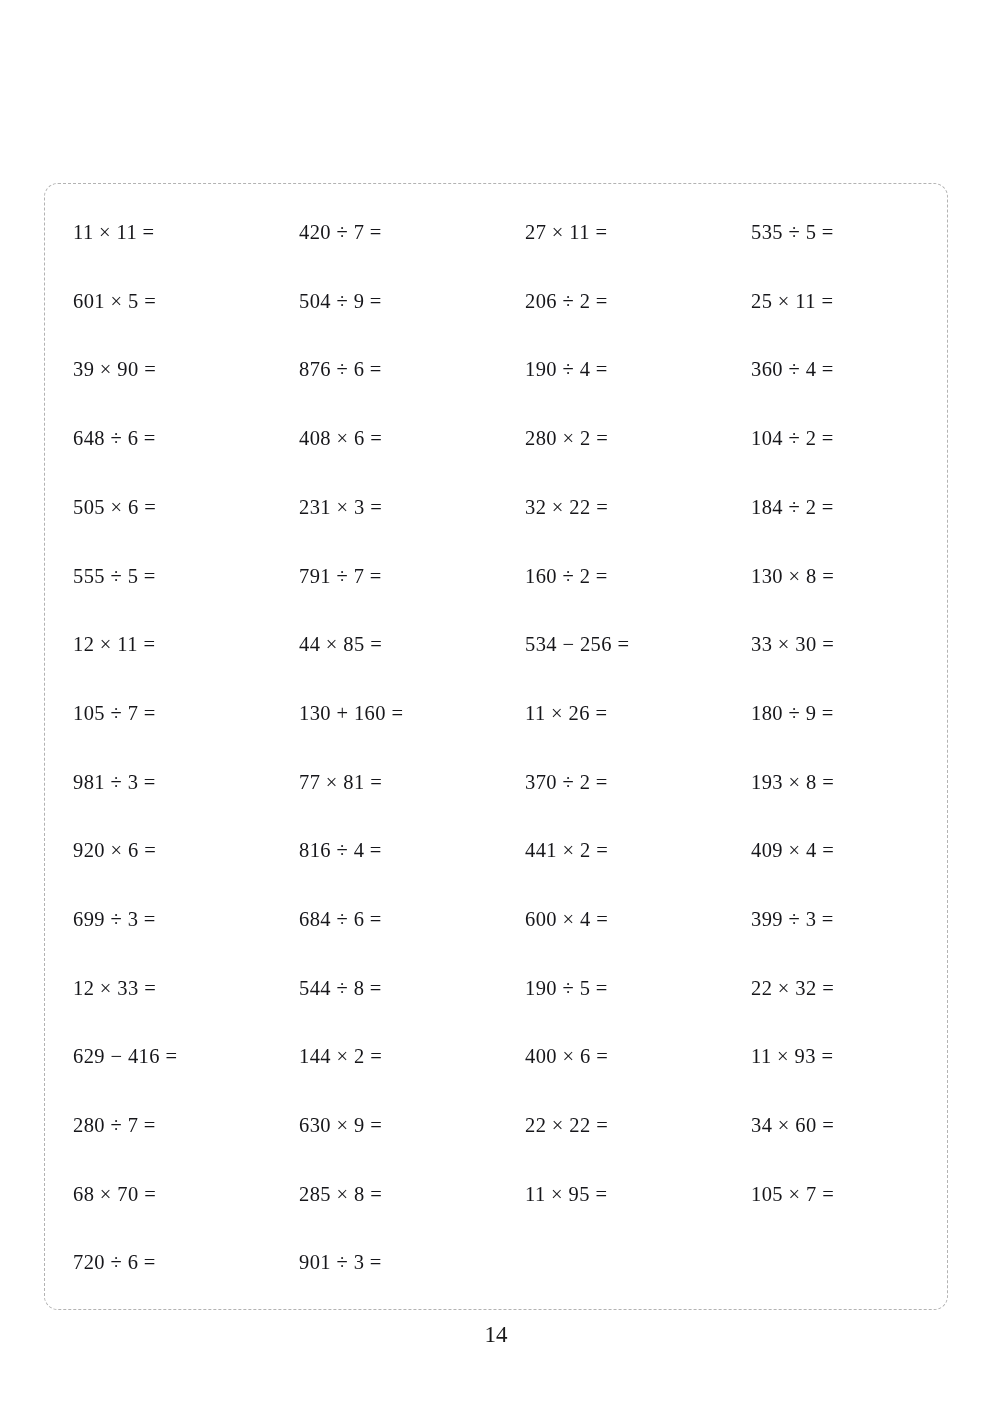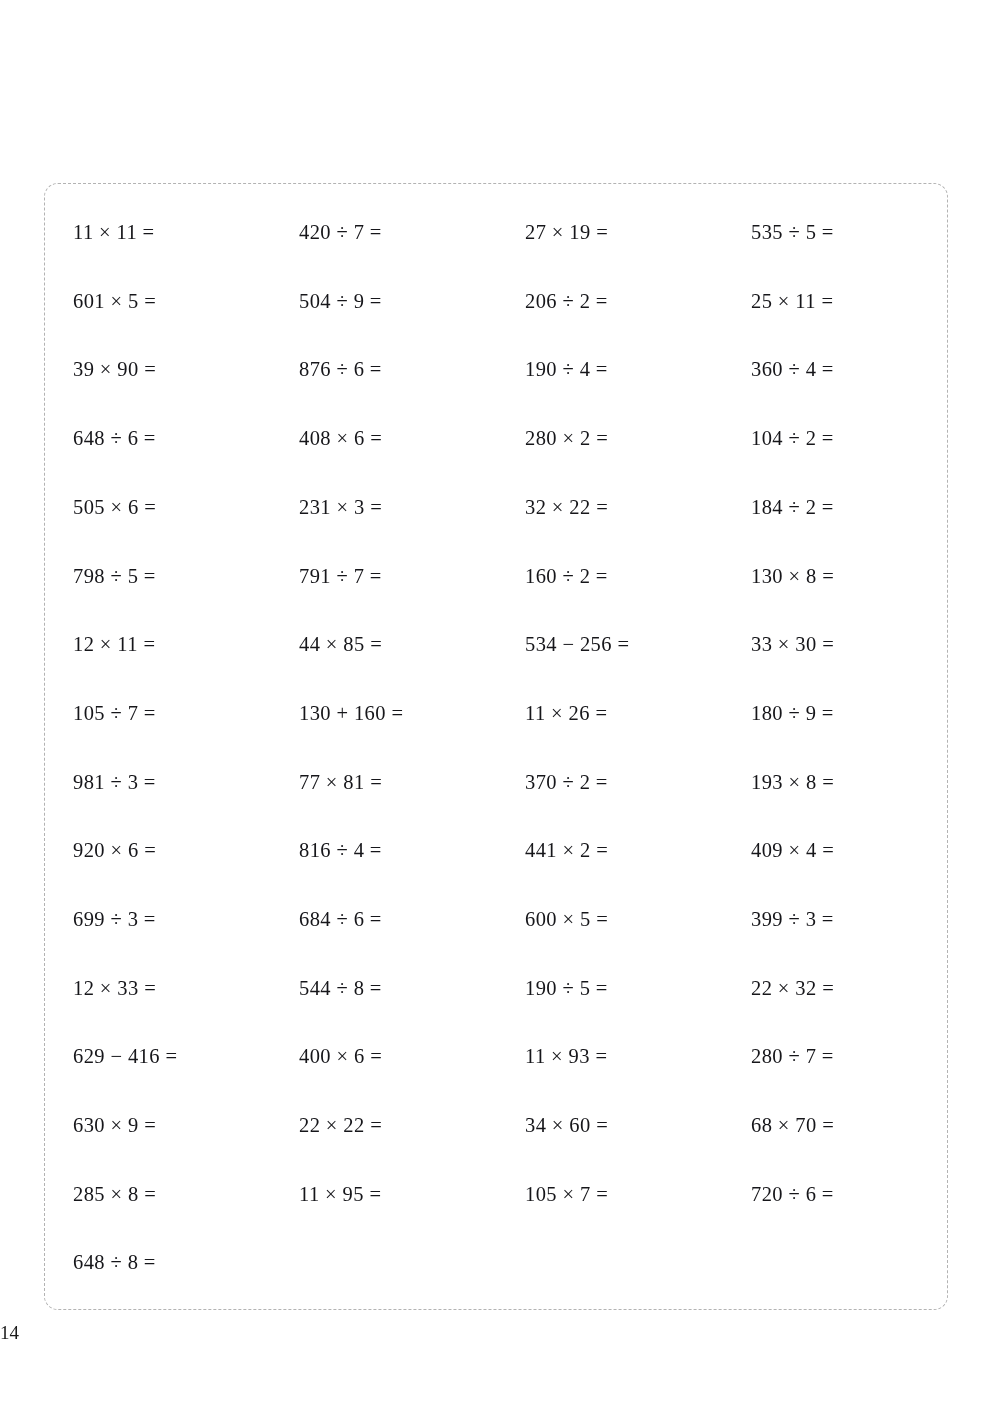--- a/index.html
+++ b/index.html
@@ -65,41 +65,41 @@
     color: #16161a;
     white-space: nowrap;
     letter-spacing: 0.4px;
   }
 
   #page-number {
     position: absolute;
     left: 0;
     top: 1322px;
     width: 992px;
-    text-align: left;
+    text-align: center;
     font-family: "Liberation Serif", "DejaVu Serif", serif;
-    font-size: 19px;
+    font-size: 23px;
     color: #1a1a1a;
   }
 </style>
 </head>
 <body>
 
 <div id="worksheet-page">
 
   <div id="problem-panel">
     <div id="problem-grid">
         <div class="problem-cell">
           <span class="problem-text">11 × 11 =</span>
         </div>
         <div class="problem-cell">
           <span class="problem-text">420 ÷ 7 =</span>
         </div>
         <div class="problem-cell">
-          <span class="problem-text">27 × 19 =</span>
+          <span class="problem-text">27 × 11 =</span>
         </div>
         <div class="problem-cell">
           <span class="problem-text">535 ÷ 5 =</span>
         </div>
         <div class="problem-cell">
           <span class="problem-text">601 × 5 =</span>
         </div>
         <div class="problem-cell">
           <span class="problem-text">504 ÷ 9 =</span>
         </div>
@@ -139,21 +139,21 @@
         <div class="problem-cell">
           <span class="problem-text">231 × 3 =</span>
         </div>
         <div class="problem-cell">
           <span class="problem-text">32 × 22 =</span>
         </div>
         <div class="problem-cell">
           <span class="problem-text">184 ÷ 2 =</span>
         </div>
         <div class="problem-cell">
-          <span class="problem-text">798 ÷ 5 =</span>
+          <span class="problem-text">555 ÷ 5 =</span>
         </div>
         <div class="problem-cell">
           <span class="problem-text">791 ÷ 7 =</span>
         </div>
         <div class="problem-cell">
           <span class="problem-text">160 ÷ 2 =</span>
         </div>
         <div class="problem-cell">
           <span class="problem-text">130 × 8 =</span>
         </div>
@@ -205,41 +205,44 @@
         <div class="problem-cell">
           <span class="problem-text">409 × 4 =</span>
         </div>
         <div class="problem-cell">
           <span class="problem-text">699 ÷ 3 =</span>
         </div>
         <div class="problem-cell">
           <span class="problem-text">684 ÷ 6 =</span>
         </div>
         <div class="problem-cell">
-          <span class="problem-text">600 × 5 =</span>
+          <span class="problem-text">600 × 4 =</span>
         </div>
         <div class="problem-cell">
           <span class="problem-text">399 ÷ 3 =</span>
         </div>
         <div class="problem-cell">
           <span class="problem-text">12 × 33 =</span>
         </div>
         <div class="problem-cell">
           <span class="problem-text">544 ÷ 8 =</span>
         </div>
         <div class="problem-cell">
           <span class="problem-text">190 ÷ 5 =</span>
         </div>
         <div class="problem-cell">
           <span class="problem-text">22 × 32 =</span>
         </div>
         <div class="problem-cell">
           <span class="problem-text">629 − 416 =</span>
         </div>
         <div class="problem-cell">
+          <span class="problem-text">144 × 2 =</span>
+        </div>
+        <div class="problem-cell">
           <span class="problem-text">400 × 6 =</span>
         </div>
         <div class="problem-cell">
           <span class="problem-text">11 × 93 =</span>
         </div>
         <div class="problem-cell">
           <span class="problem-text">280 ÷ 7 =</span>
         </div>
         <div class="problem-cell">
           <span class="problem-text">630 × 9 =</span>
@@ -259,20 +262,20 @@
         <div class="problem-cell">
           <span class="problem-text">11 × 95 =</span>
         </div>
         <div class="problem-cell">
           <span class="problem-text">105 × 7 =</span>
         </div>
         <div class="problem-cell">
           <span class="problem-text">720 ÷ 6 =</span>
         </div>
         <div class="problem-cell">
-          <span class="problem-text">648 ÷ 8 =</span>
+          <span class="problem-text">901 ÷ 3 =</span>
         </div>
       </div>
   </div>
 
   <div id="page-number">14</div>
 
 </div>
 
 </body></html>

